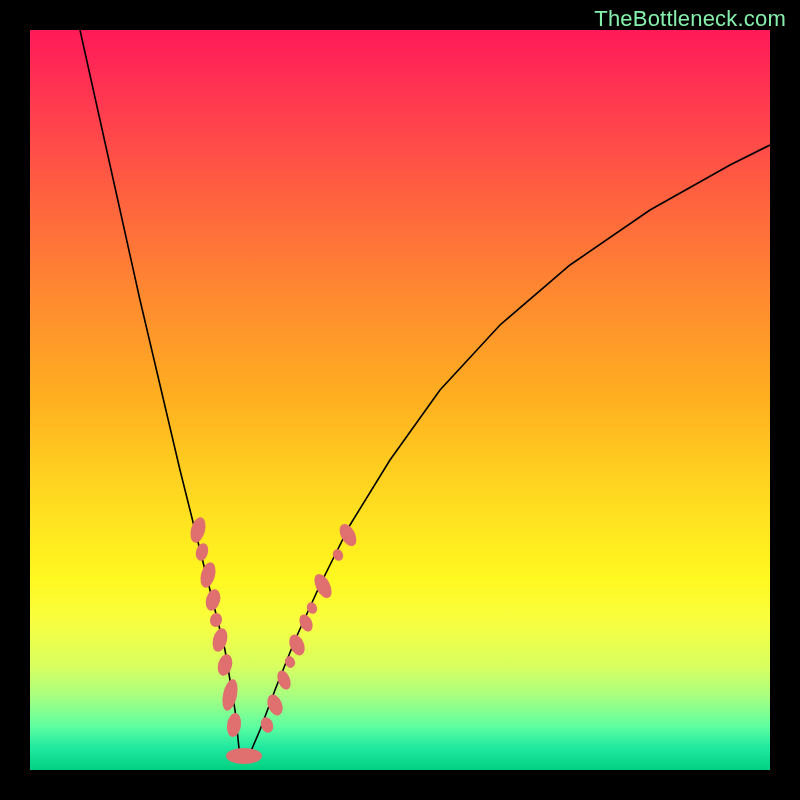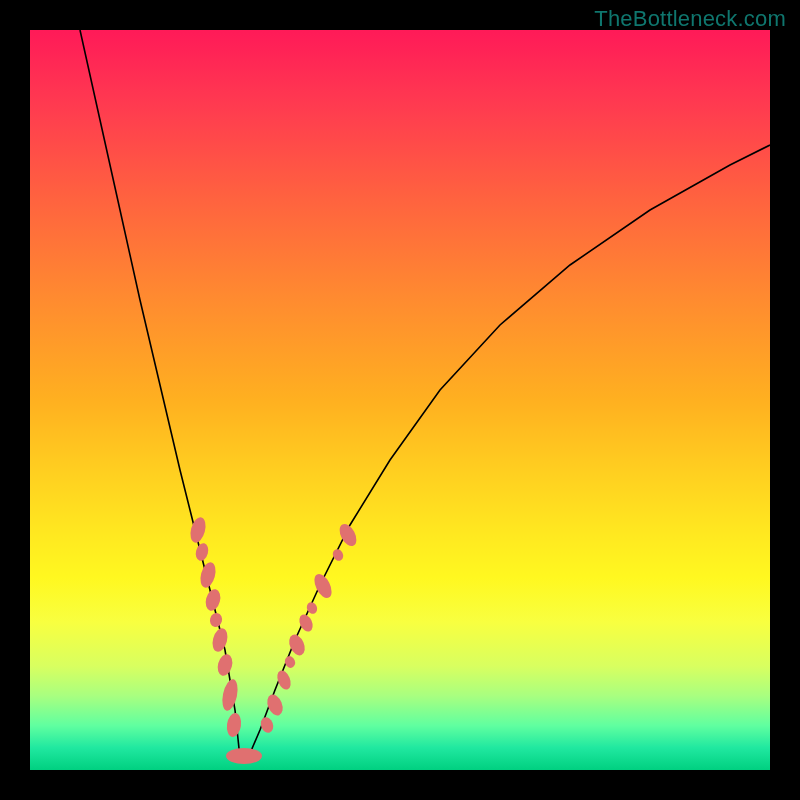--- a/index.html
+++ b/index.html
@@ -43,21 +43,21 @@
       #a8ff80 90%,
       #60ffa0 94%,
       #20e8a0 97%,
       #00d080 100%
     );
   }
   .watermark {
     position: absolute;
     top: 6px;
     right: 14px;
-    color: #0f766e;
+    color: #86efac;
     font-size: 22px;
     font-weight: 500;
     letter-spacing: 0.2px;
     user-select: none;
     text-align: center;
   }
   svg.curve {
     position: absolute;
     left: 0; top: 0;
     width: 740px; height: 740px;

